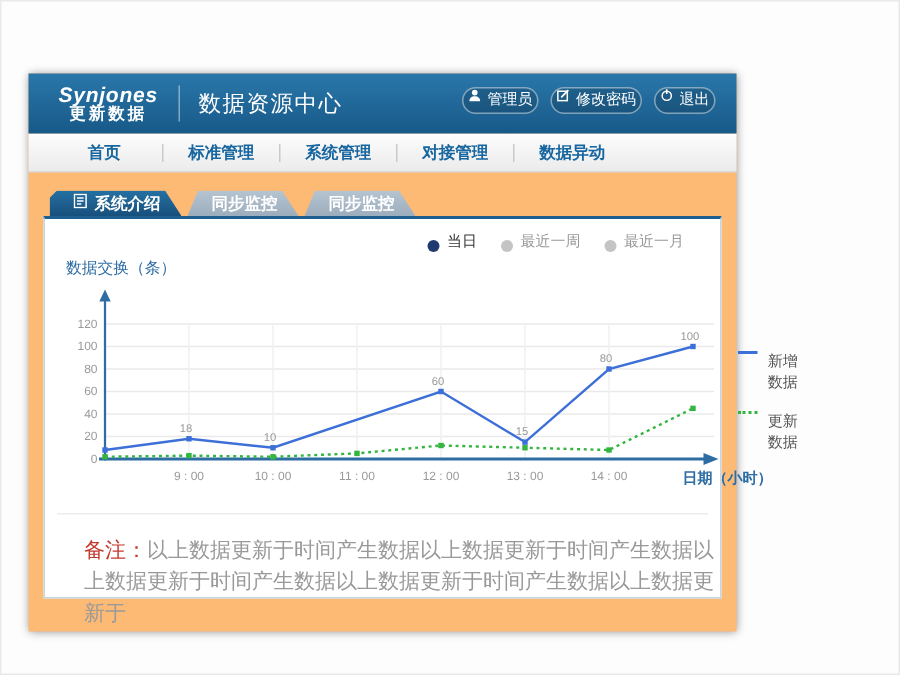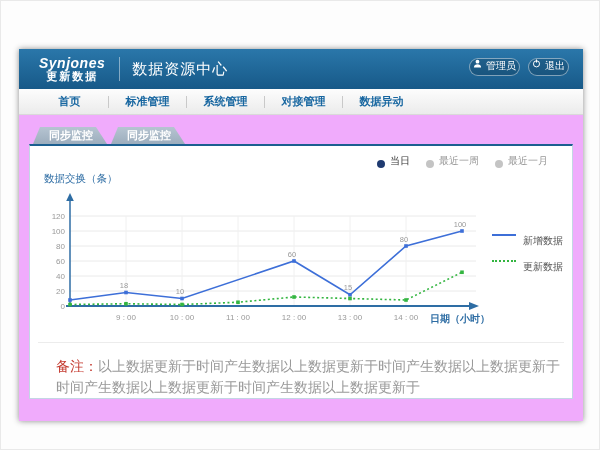--- a/index.html
+++ b/index.html
@@ -1,18 +1,18 @@
 <!DOCTYPE html>
 <html><head>
 <meta charset="utf-8">
 <style>
   * { margin:0; padding:0; box-sizing:border-box; }
   html,body { width:600px; height:450px; font-family:"Liberation Sans", sans-serif; background:#ffffff; }
   .frame { position:relative; width:600px; height:450px; background:#fdfdfd; border:1px solid #e9e9e9; overflow:hidden; }
-  .window { position:absolute; left:18px; top:48px; width:564px; height:372px; background:#f0abfc; box-shadow:0 0 6px rgba(0,0,0,.45); }
+  .window { position:absolute; left:18px; top:48px; width:472px; height:372px; background:#fdba74; box-shadow:0 0 6px rgba(0,0,0,.45); }
 
   
   .header { position:relative; height:40px; background:linear-gradient(#2a77aa, #175988); display:flex; align-items:center; }
   .logo { margin-left:20px; color:#fff; text-align:center; line-height:1.05; }
   .logo-en { font-size:14px; font-weight:bold; font-style:italic; letter-spacing:.5px; }
   .logo-cn { font-size:11px; font-weight:bold; letter-spacing:2px; }
   .hdr-divider { width:1px; height:24px; background:rgba(255,255,255,.45); margin:0 12px 0 14px; }
   .app-title { color:#fff; font-size:15px; letter-spacing:1px; }
   .hdr-actions { position:absolute; right:14px; top:9px; display:flex; gap:8px; }
   .pill { display:flex; gap:4px; height:18px; padding:0 3px; border:1px solid rgba(255,255,255,.45); border-radius:9px; background:rgba(0,0,0,.14); color:#fff; font-size:10px; cursor:pointer; }
@@ -31,21 +31,21 @@
   .panel { position:relative; background:#ffffff; border:1px solid #c3d6e4; border-top:2px solid #1c5f90; height:255px; }
 
   .radio-row { position:absolute; top:8px; right:24px; display:flex; gap:16px; }
   .radio { display:flex; align-items:flex-end; gap:5px; font-size:10px; color:#999; cursor:pointer; }
   .radio .dot { width:8px; height:8px; border-radius:50%; background:#c4c4c4; }
   .radio.selected { color:#333; }
   .radio.selected .dot { background:#1f3a70; }
 
   .y-title { position:absolute; top:26px; left:14px; font-size:10.5px; color:#2e6da4; }
   #chart-svg { position:absolute; top:45px; left:10px; }
-  .x-title { position:absolute; top:166px; left:400px; font-size:10px; font-weight:bold; color:#2e6da4; white-space:nowrap;text-align:right; }
+  .x-title { position:absolute; top:166px; left:425px; font-size:10px; font-weight:bold; color:#2e6da4; white-space:nowrap;text-align:right; }
 
   .legend { position:absolute; top:88px; left:462px; }
   .legend-row { display:flex; gap:7px; margin-bottom:12px; }
   .legend-line { width:24px; height:0; }
   .legend-label { font-size:10px; color:#555; }
 
   .hr { position:absolute; top:196px; left:8px; right:8px; height:1px; background:#ececec; }
   .note { position:absolute; top:210px; left:26px; right:4px; font-size:14px; color:#999; line-height:1.5; }
   .note-red { color:#c43a2f; }
 
@@ -71,20 +71,29 @@
             <svg width="9" height="9" viewBox="0 0 10 10">
                 <circle cx="5" cy="3" r="2.1" fill="#fff"></circle>
                 <path d="M1,9.5 C1,6.8 3,5.8 5,5.8 C7,5.8 9,6.8 9,9.5 Z" fill="#fff"></path>
               </svg>
           </span>
           <span>管理员</span>
         </div>
         <div class="pill">
           <span>
             <svg width="9" height="9" viewBox="0 0 10 10">
+                <rect x="1" y="2" width="7" height="7" fill="none" stroke="#fff" stroke-width="1.1"></rect>
+                <path d="M3.5,6.5 L8.8,1.2" stroke="#fff" stroke-width="1.3" fill="none"></path>
+              </svg>
+          </span>
+          <span>修改密码</span>
+        </div>
+        <div class="pill">
+          <span>
+            <svg width="9" height="9" viewBox="0 0 10 10">
                 <circle cx="5" cy="5.4" r="3.4" fill="none" stroke="#fff" stroke-width="1.1"></circle>
                 <path d="M5,0.5 L5,4" stroke="#fff" stroke-width="1.2"></path>
               </svg>
           </span>
           <span>退出</span>
         </div>
       </div>
     </div>
 
     <div class="nav">
@@ -94,20 +103,29 @@
       <div class="nav-sep"></div>
       <div class="nav-item">系统管理</div>
       <div class="nav-sep"></div>
       <div class="nav-item">对接管理</div>
       <div class="nav-sep"></div>
       <div class="nav-item">数据异动</div>
     </div>
 
     <div class="content">
       <div class="tabs">
+        <div class="tab active">
+          <span>
+            <svg width="9" height="10" viewBox="0 0 9 10">
+                <rect x="0.6" y="0.6" width="7.8" height="8.8" fill="none" stroke="#fff" stroke-width="1"></rect>
+                <path d="M2.3,3 H6.7 M2.3,5 H6.7 M2.3,7 H5.2" stroke="#fff" stroke-width="0.9" fill="none"></path>
+              </svg>
+          </span>
+          <span>系统介绍</span>
+        </div>
         <div class="tab">
           <span>同步监控</span>
         </div>
         <div class="tab">
           <span>同步监控</span>
         </div>
       </div>
 
       <div class="panel">
         <div class="radio-row">

